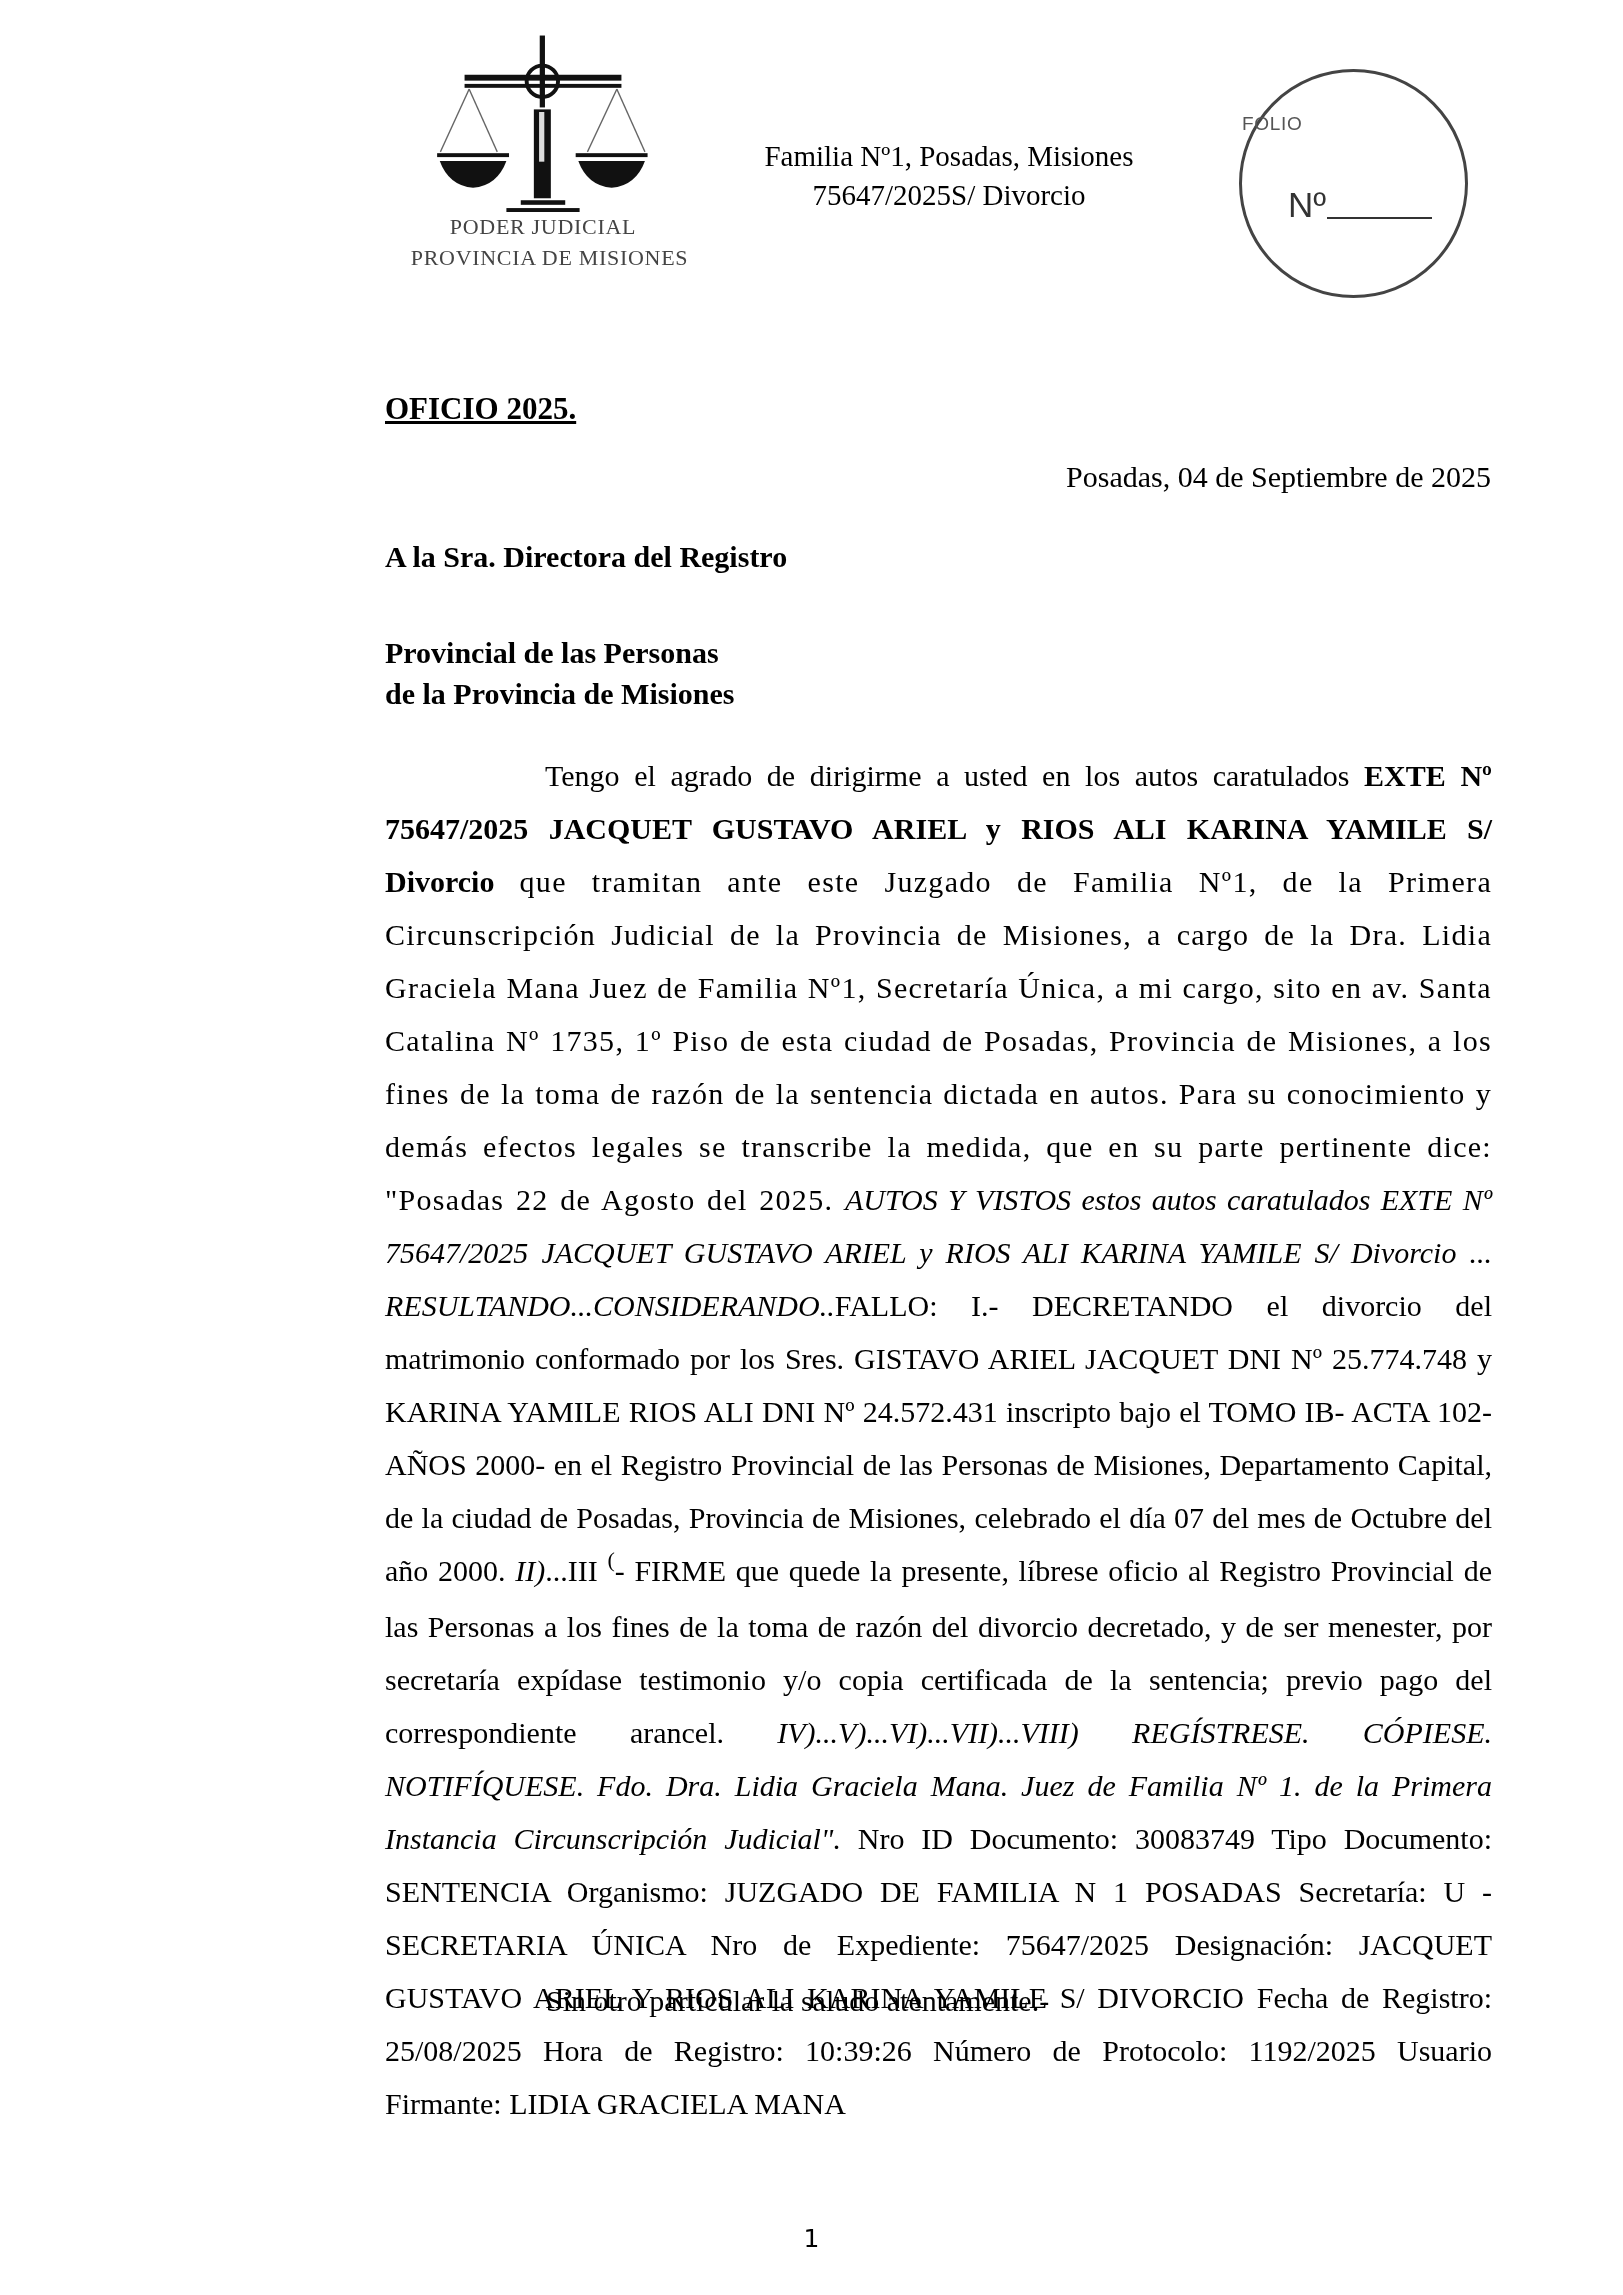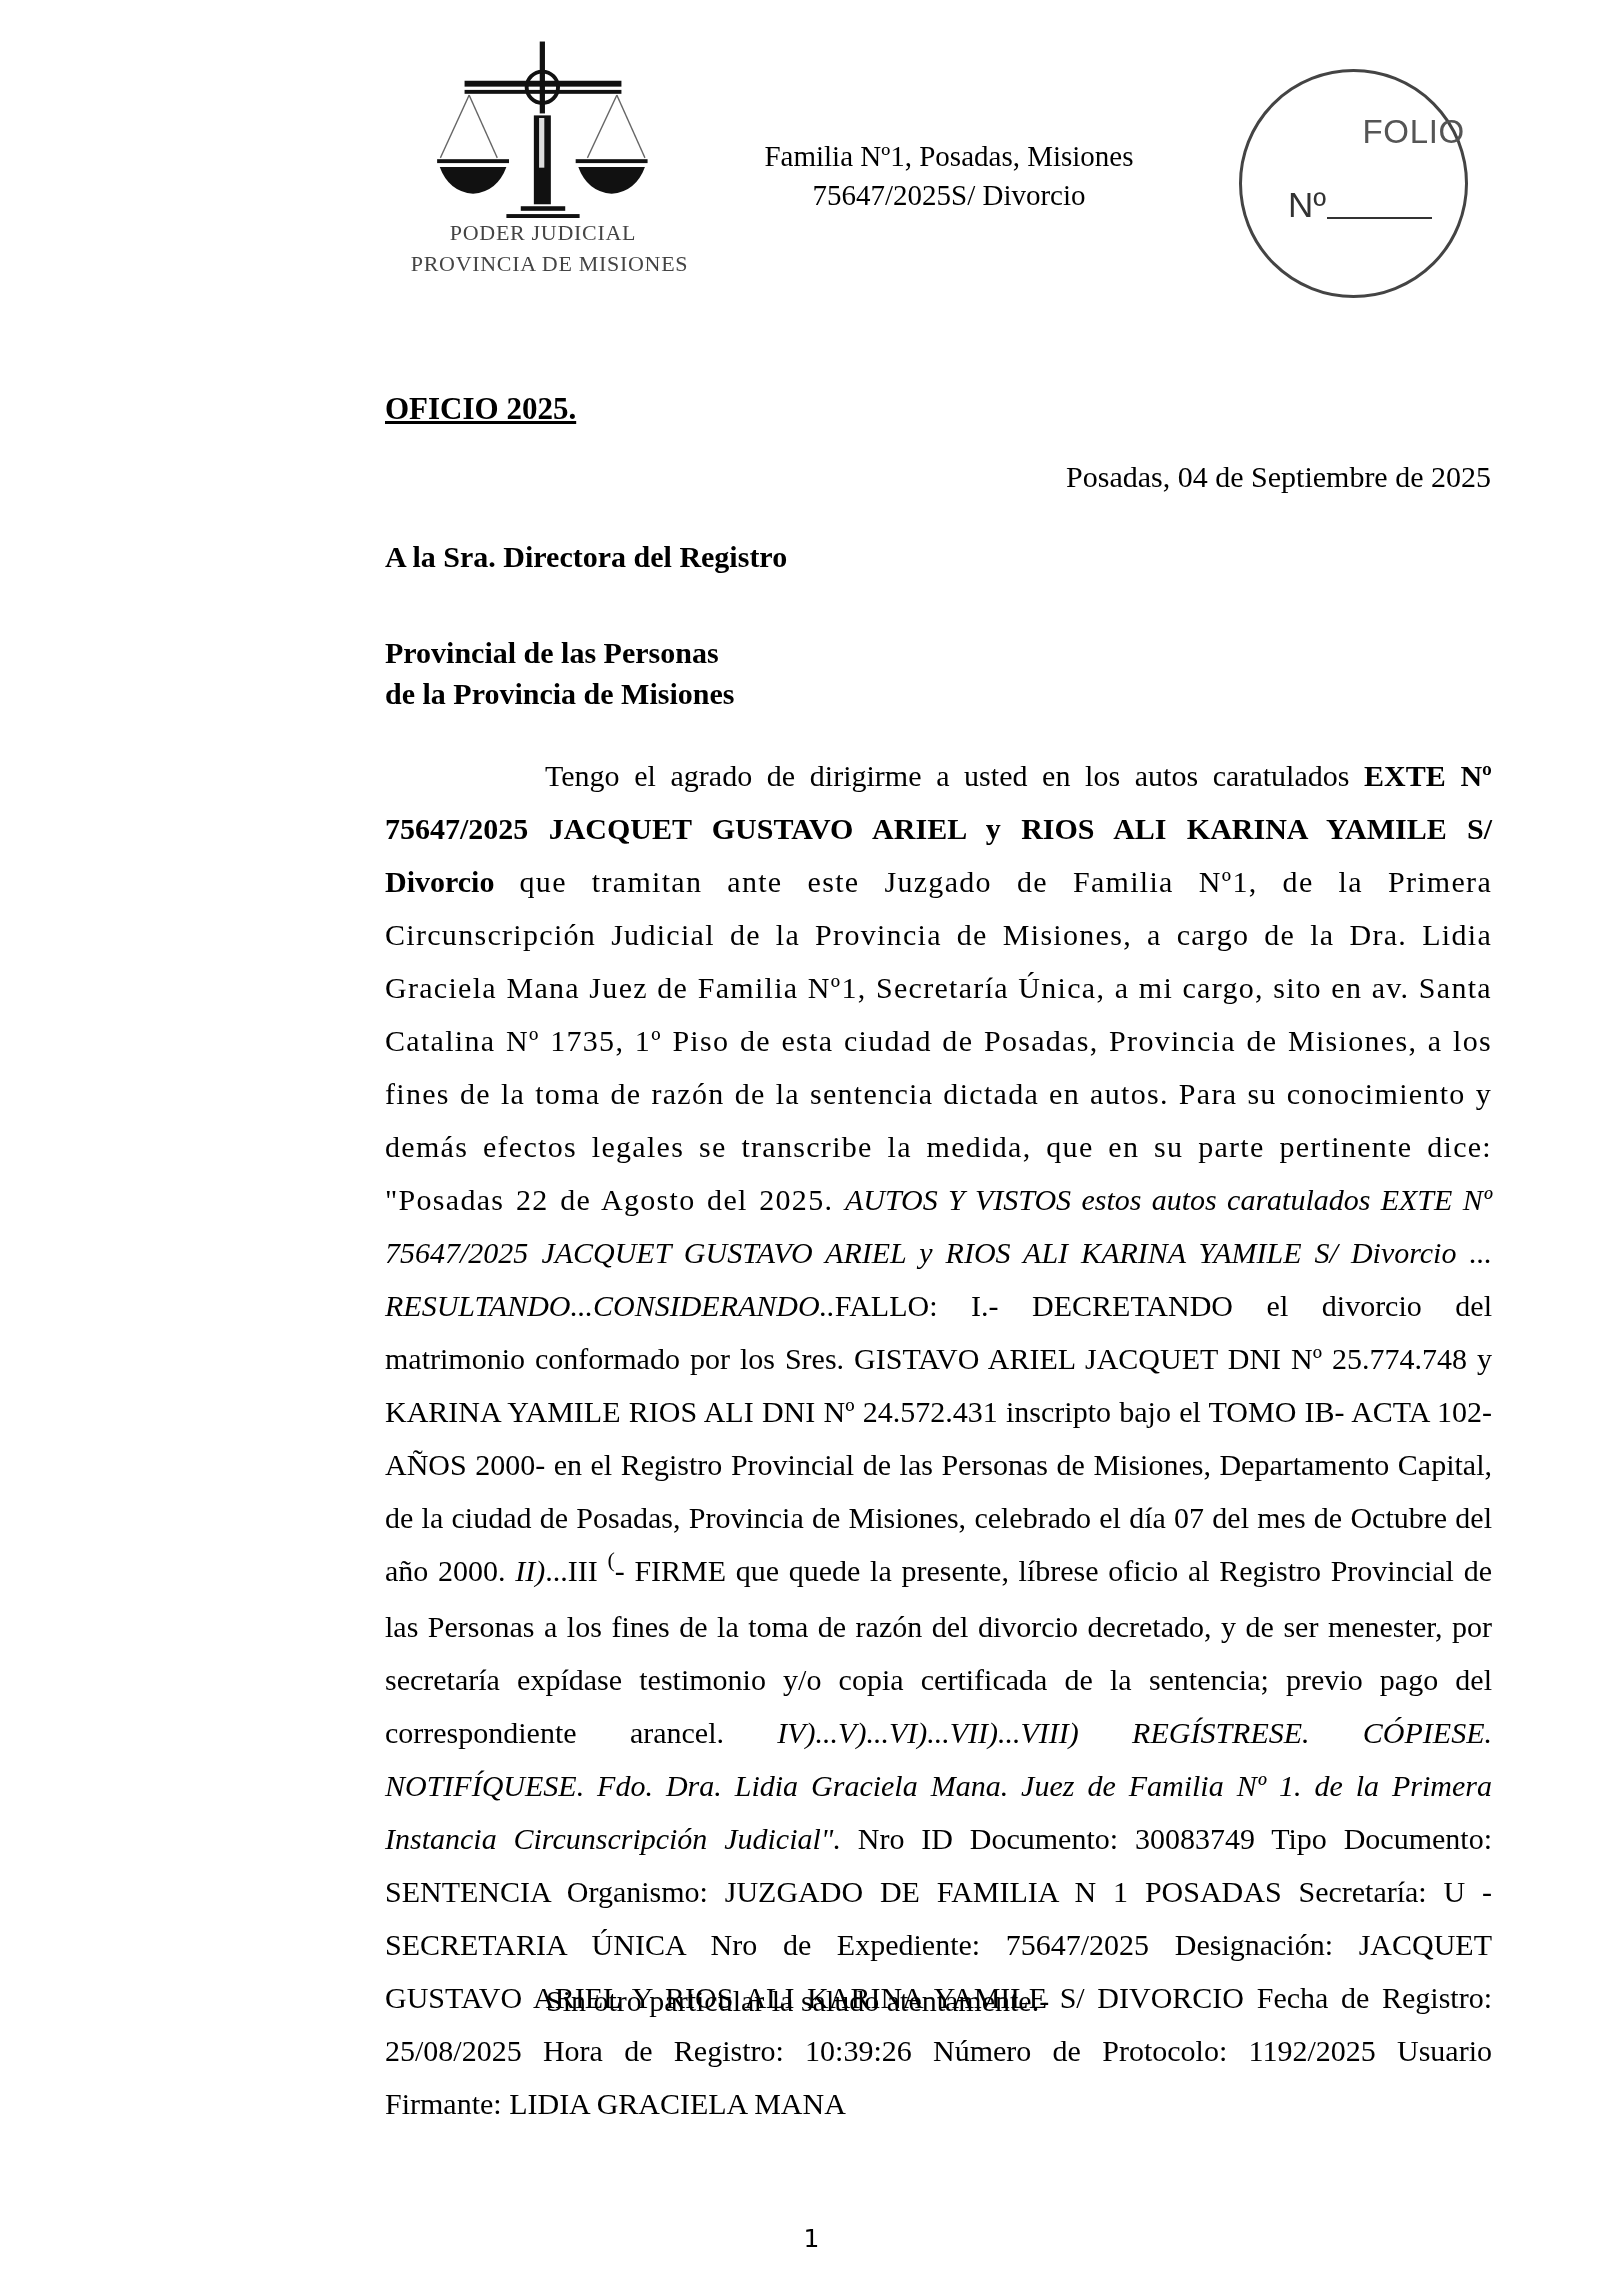--- a/index.html
+++ b/index.html
@@ -1,30 +1,30 @@
 <!DOCTYPE html>
 <html style="font-size:10.5px"><head>
 <meta charset="utf-8">
 <style>
   html, body { margin:0; padding:0; background:#ffffff; }
   body { width:1623px; height:2295px; position:relative; overflow:hidden;
          font-family:"Liberation Serif", "DejaVu Serif", serif; color:#000; }
   .abs { position:absolute; }
-  .logo { left:399px; top:35px; width:275px; width:288px; height:249px; }
+  .logo { left:399px; top:29px; width:275px; width:288px; height:249px; }
   .logo svg { display:block; }
   .logo-text { position:absolute; left:0; width:288px; text-align:center;
                font-family:"Liberation Serif", serif; color:#444; letter-spacing:0.7px; }
   .logo-t1 { top:185px; font-size:22px; }
   .logo-t2 { top:216px; font-size:22px; left:6.5px; }
   .header-center { left:720px; top:137px; width:458px; text-align:center;
                    font-size:29px; line-height:39px; }
   .folio { left:1239px; top:69px; width:229px; height:229px; border:3.3px solid #444;
            border-radius:50%; box-sizing:border-box; }
-  .folio-title { position:absolute; left:0; width:100%; top:41px; text-align:right;
-                 font-family:"Liberation Sans", sans-serif; font-size:33px; color:#555; letter-spacing:0.7px; }
+  .folio-title { position:absolute; left:0; width:100%; top:41px; text-align:left;
+                 font-family:"Liberation Sans", sans-serif; font-size:19px; color:#555; letter-spacing:0.7px; }
   .folio-no { position:absolute; left:46px; top:113px; font-family:"Liberation Sans", sans-serif;
               font-size:35px; color:#333; }
   .folio-line { position:absolute; left:85px; top:145px; width:105px; border-top:2.6px solid #333; }
   .title { left:385px; top:391px; font-size:31px; font-weight:bold;text-decoration:underline; }
   .date { right:132px; top:460px; font-size:30px; text-align:right; }
   .addr { left:385px; font-size:30px; font-weight:bold; }
   .addr1 { top:540px; } .addr2 { top:636px; } .addr3 { top:677px; }
   .body-text { left:385px; top:749px; width:1107px; font-size:30px; line-height:53px;
                text-align:justify; }
   .body-text .indent { display:inline-block; width:160px; }

